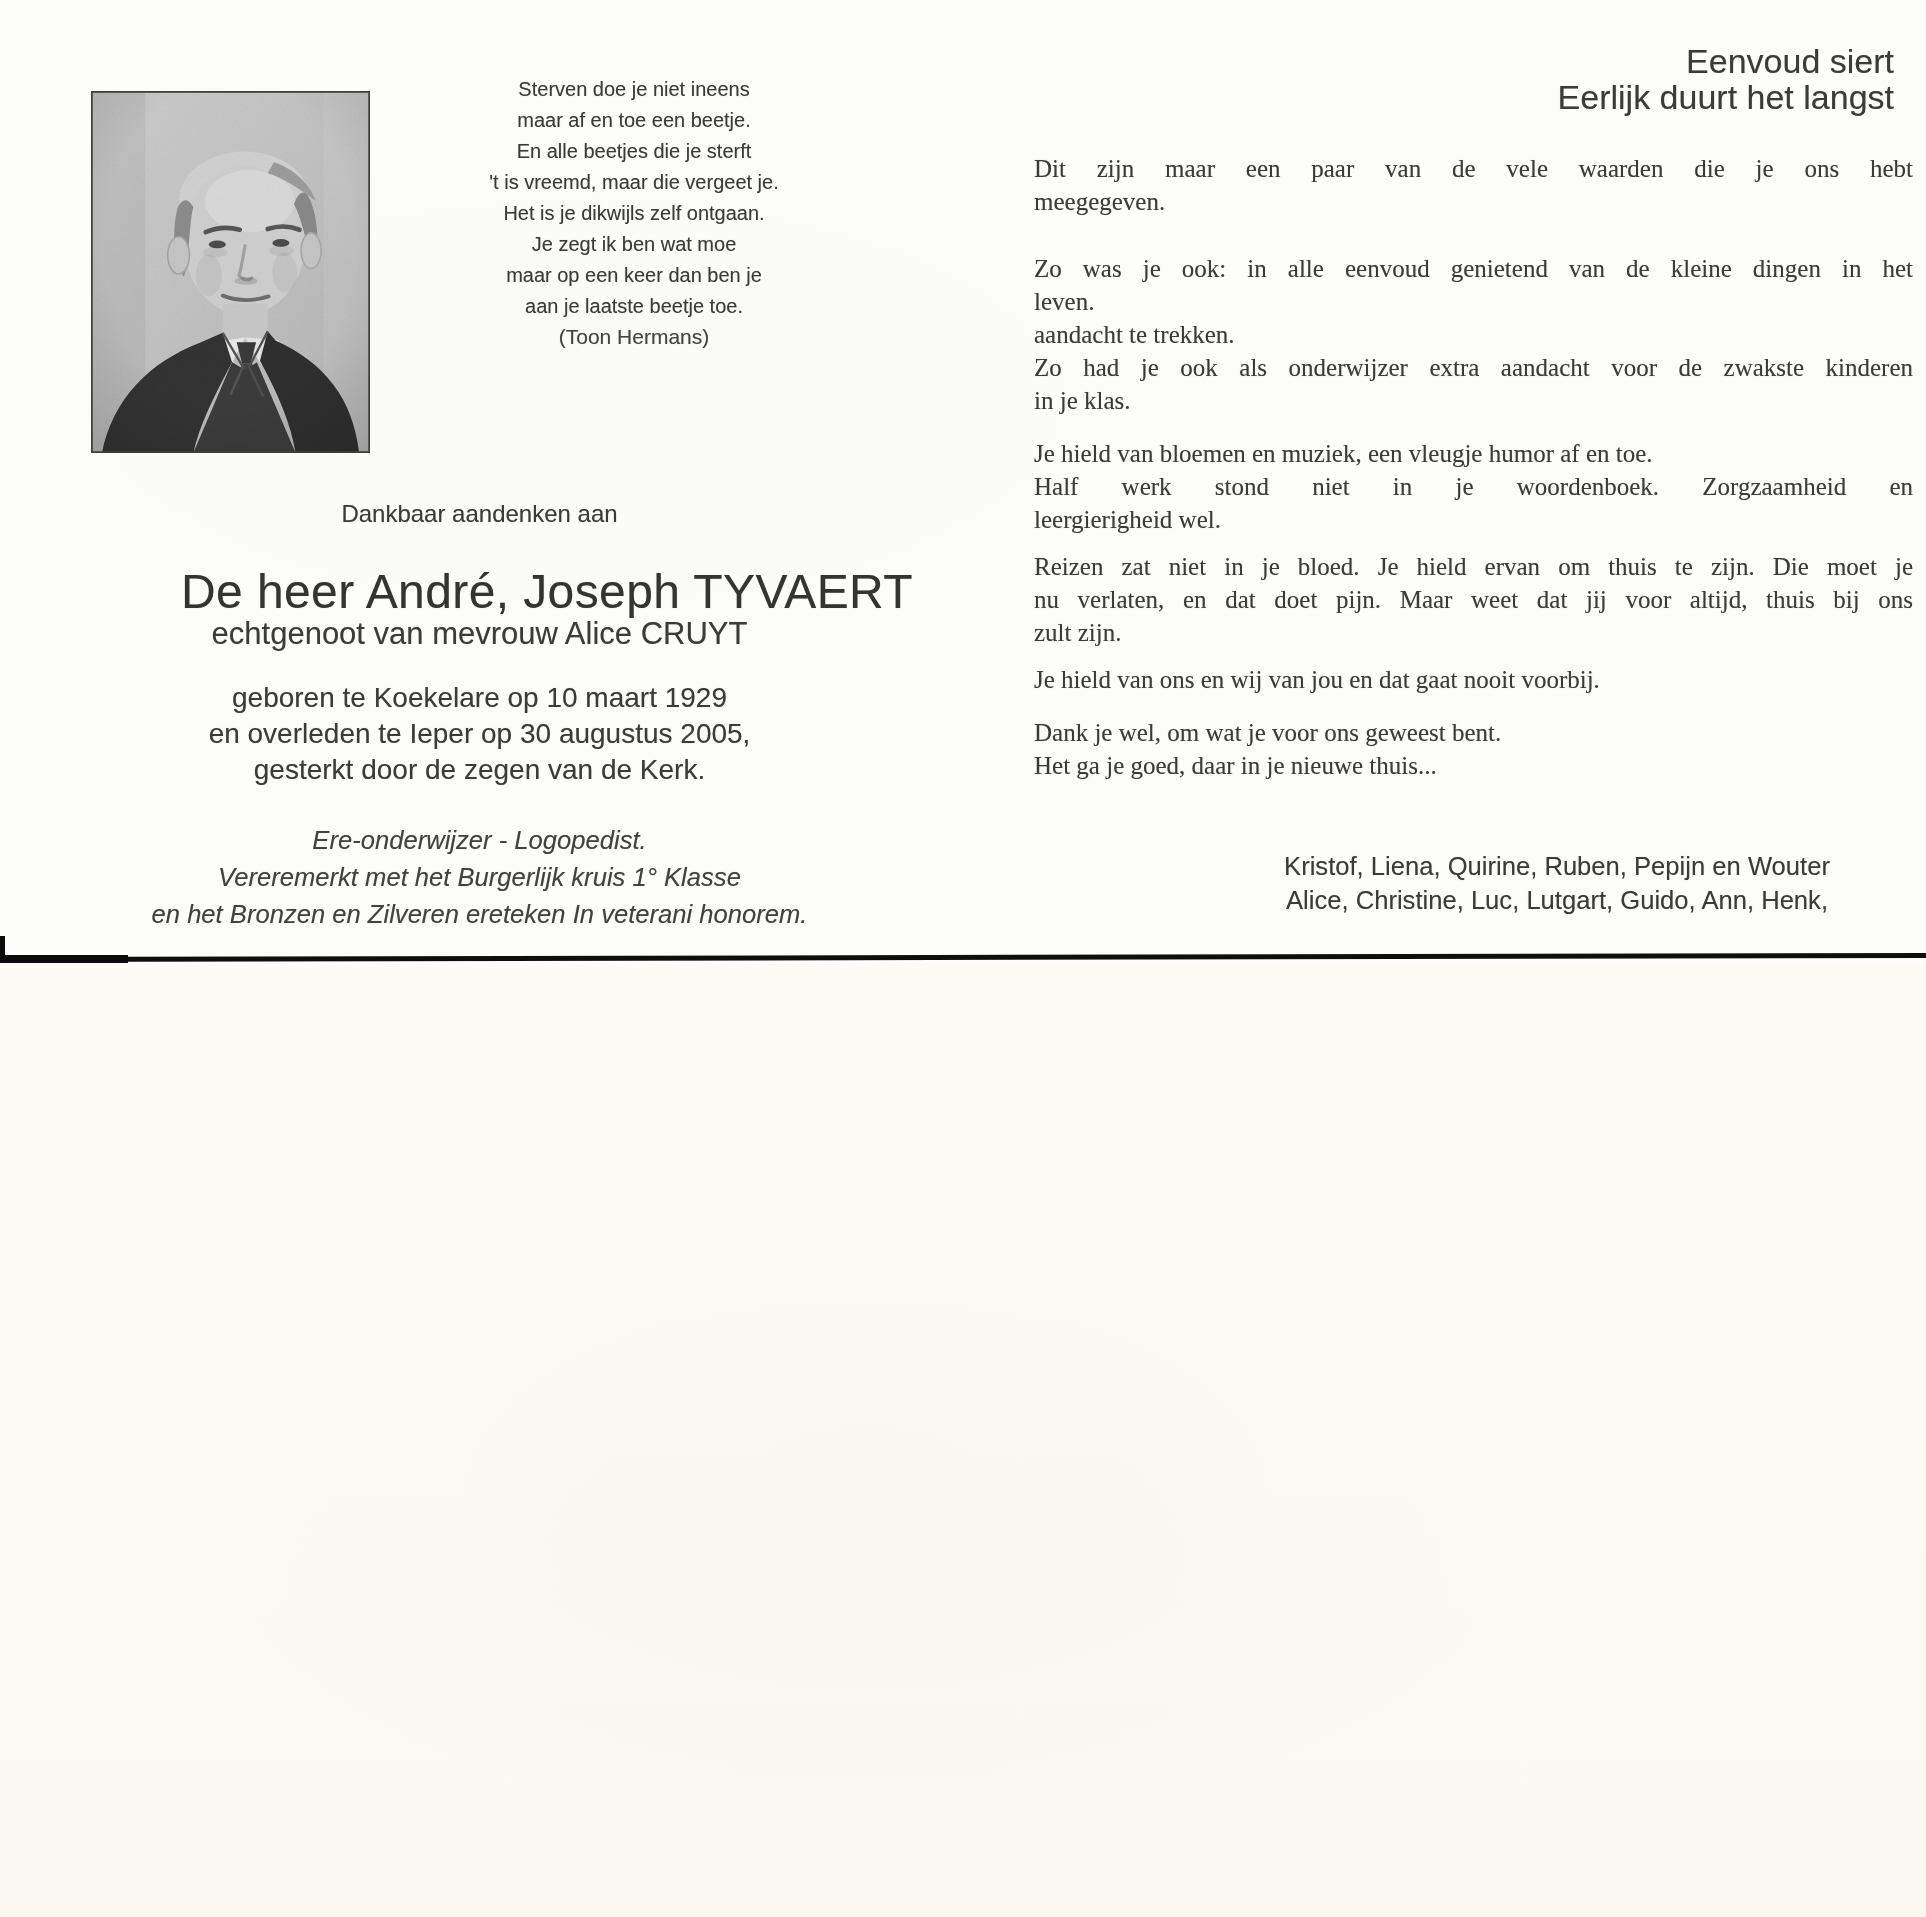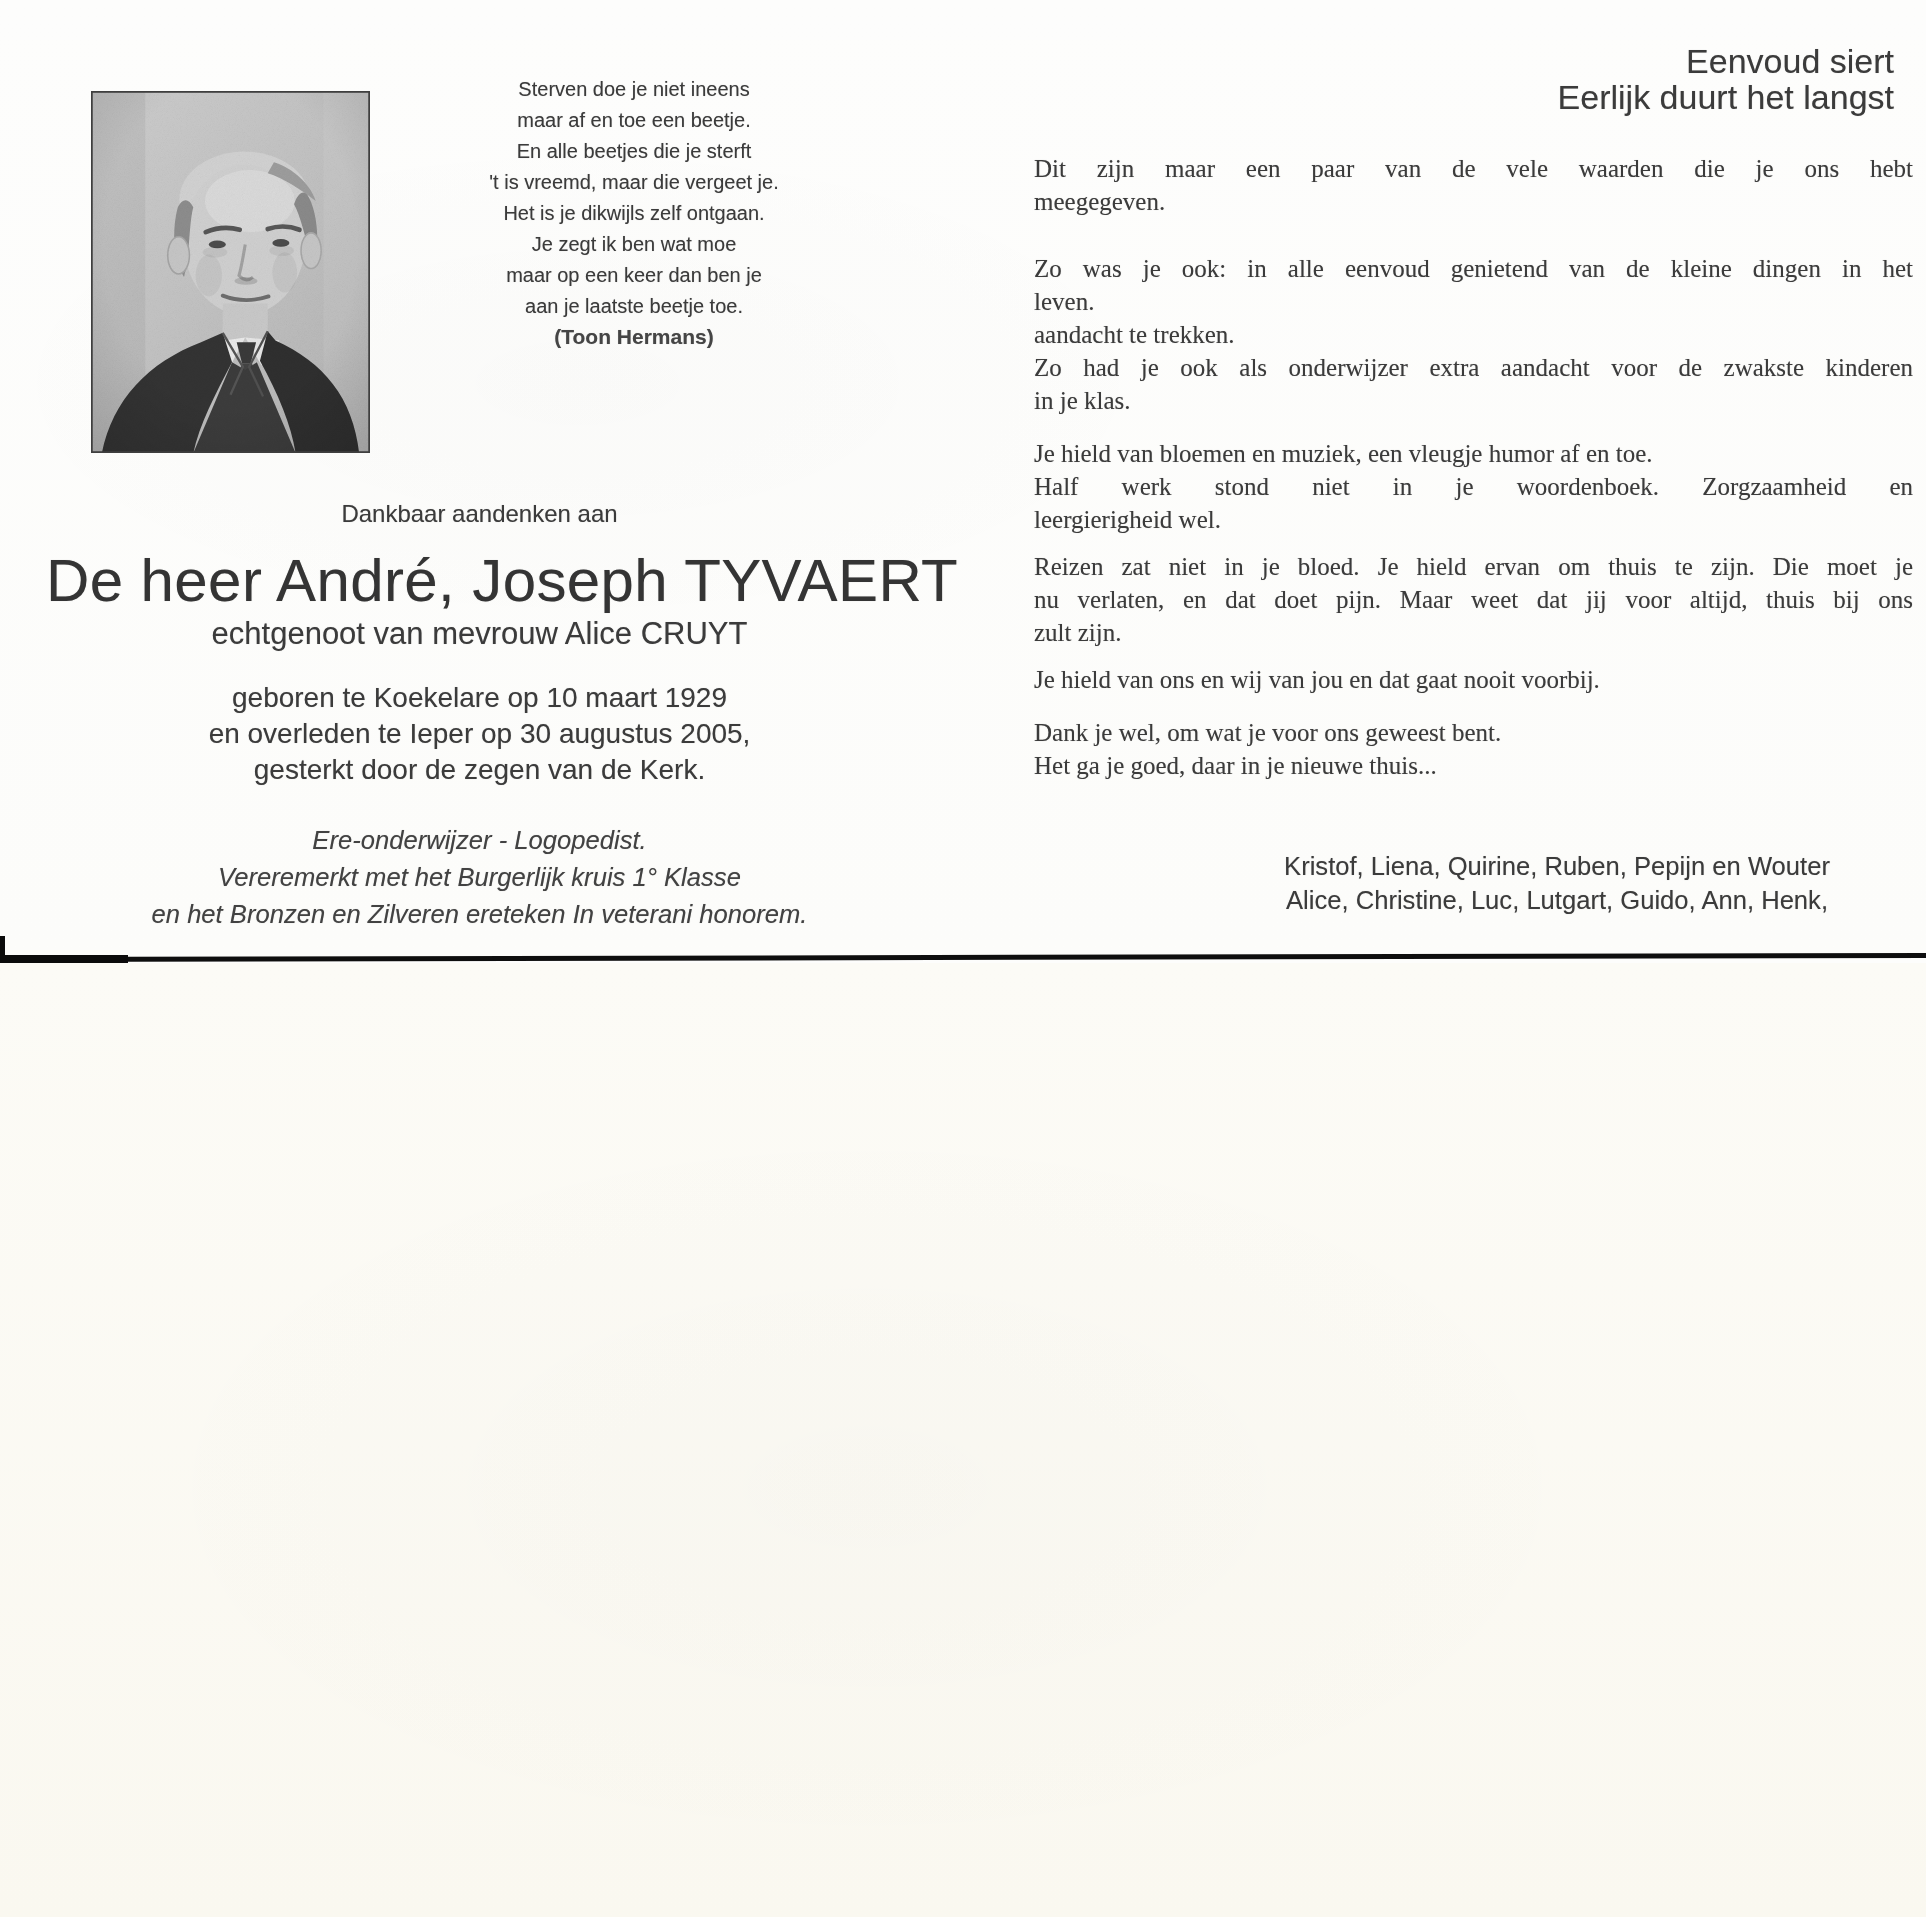--- a/index.html
+++ b/index.html
@@ -11,25 +11,25 @@
   
   .top-half{position:absolute;left:0;top:0;width:1927px;height:957px;
     background:
       radial-gradient(929px 387px at 30% 40%, rgba(0,0,0,.012), transparent 70%),
       linear-gradient(#fdfdfc,#fcfcfa);}
   
   .photo{position:absolute;left:91px;top:91px;width:279px;height:362px;}
   
   .poem{position:absolute;left:415px;top:74px;width:438px;text-align:center;}
   .poem-line{font-size:20px;line-height:31px;white-space:nowrap;}
-  .poem-author{font-size:21px;line-height:29px;margin-top:0px;color:#454545;font-weight:bold;}
+  .poem-author{font-size:21px;line-height:29px;margin-top:0px;color:#454545;}
   
   .memorial{position:absolute;left:46px;top:0;width:867px;text-align:center;}
   .intro{position:absolute;left:0;top:500px;width:100%;font-size:24px;}
-  .dname{position:absolute;left:0;top:546px;width:100%;font-size:60px;letter-spacing:0.4px;color:#343434;white-space:nowrap;text-align:right;}
+  .dname{position:absolute;left:0;top:564px;width:100%;font-size:48px;letter-spacing:0.4px;color:#343434;white-space:nowrap;text-align:right;}
   .spouse{position:absolute;left:0;top:616px;width:100%;font-size:31px;}
   .life{position:absolute;left:0;top:680px;width:100%;font-size:28px;line-height:36px;}
   .honors{position:absolute;left:0;top:822px;width:100%;font-size:25.6px;line-height:37px;font-style:italic;color:#424242;}
   
   .motto{position:absolute;right:33px;top:43px;text-align:right;font-size:34px;line-height:36px;margin-left:20px;}
   .bodytext{position:absolute;left:1034px;top:152px;width:879px;font-size:25px;font-family:Liberation Serif, serif;}
   .para{margin:0 0 0 0;}
   .pline{height:33px;line-height:33px;white-space:nowrap;}
   .jst{text-align:justify;white-space:normal;overflow:hidden;}
   .jst::after{content:"";display:inline-block;width:100%;height:0;}

